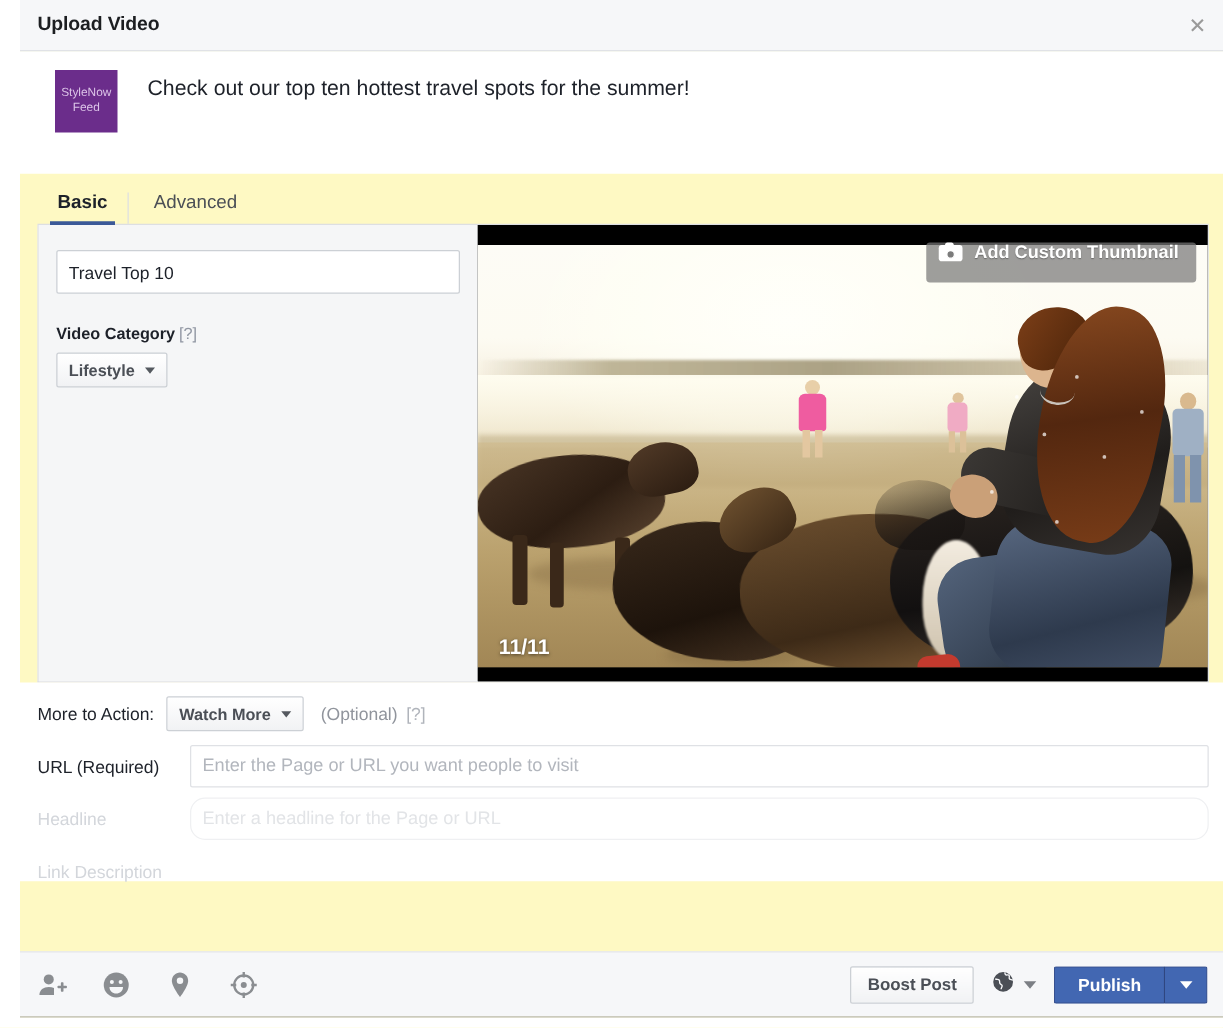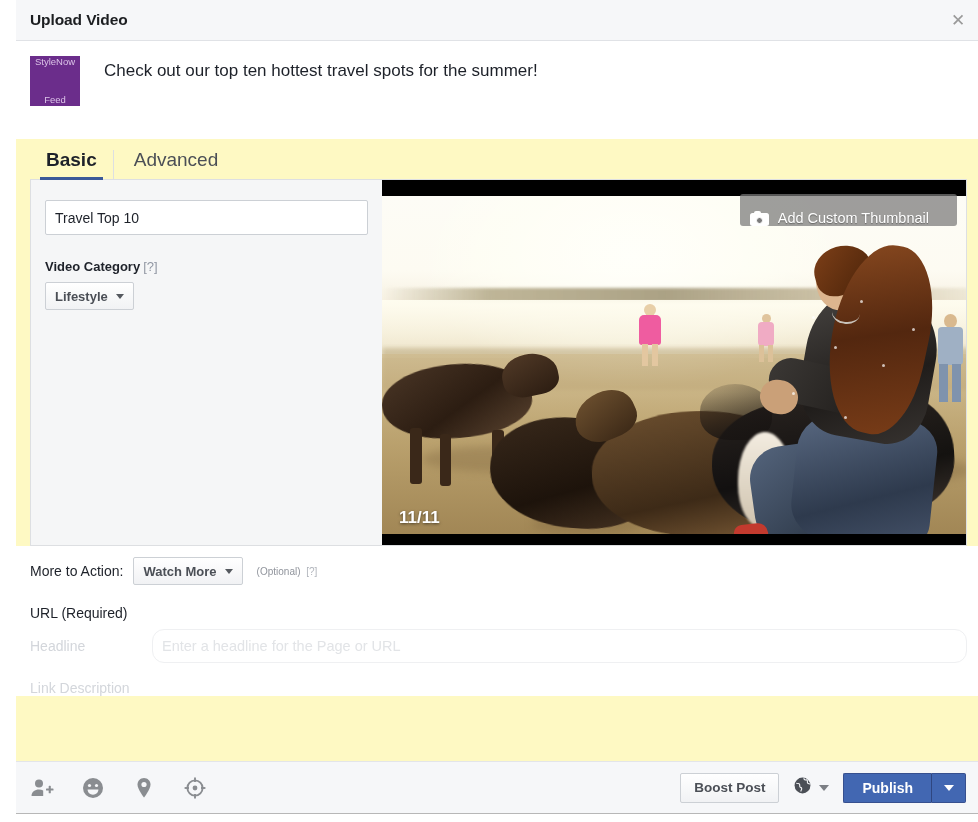--- a/index.html
+++ b/index.html
@@ -60,47 +60,48 @@
     height: 98px;
     background: #ffffff;
   }
   .avatar {
     width: 50px; height: 50px;
     background: #6b2d8b;
     flex: 0 0 50px;
     display: flex;
     flex-direction: column;
     align-items: center;
-    justify-content: space-between;
+    justify-content: center;
     color: #dcc4e8;
     font-size: 9.5px;
     line-height: 12px;
     text-align: center;
     font-family: "Liberation Sans", sans-serif;
+    margin-left: 14px;
   }
   .status-text {
     margin-left: 24px;
     margin-top: 4px;
     font-size: 17px;
     color: #1d2129;
     line-height: 22px;
   }
 
   
   .tabs-wrap {
     margin: 0 14px;
     border-bottom: 1px solid #dddfe2;
     display: flex;
     align-items: flex-end;
     height: 41px;
   }
   .tab {
     position: relative;
     padding: 0 16px 10px 16px;
-    font-size: 19px;
+    font-size: 15px;
     color: #4b4f56;
     cursor: pointer;
     line-height: 1;
   }
   .tab + .tab { border-left: 1px solid #dddfe2; padding-left: 20px; }
   .tab.active {
     font-weight: bold;
     color: #1d2129;
   }
   .tab.active:after {
@@ -377,29 +378,29 @@
     position: absolute; left: 0; width: 589px;
     background: #000;
   }
   .video-bar-top { top: 0; height: 16px; }
   .video-bar-bot { top: 354px; height: 20px; }
 
   .thumb-btn {
     position: absolute;
     right: 14px; top: 14px;
     display: inline-flex;
-    align-items: flex-end;
+    align-items: flex-start;
     gap: 9px;
     height: 32px;
-    padding: 0 28px 0 10px;
+    padding: 0 14px 0 10px;
     background: rgba(120,120,120,0.72);
     border-radius: 3px;
     color: #ffffff;
     font-size: 14.5px;
-    font-weight: normal;
+    font-weight: bold;
     cursor: pointer;
     text-shadow: 0 1px 1px rgba(0,0,0,0.35);
   }
   .cam-ico { width: 19px; height: 15px; position: relative; }
   .cam-ico .cam-body {
     position:absolute; left:0; top:2px; width:19px; height:13px;
     background:#fff; border-radius:2.5px;
   }
   .cam-ico .cam-bump {
     position:absolute; left:4.5px; top:0; width:7px; height:3.5px;
@@ -422,21 +423,21 @@
 
   
   .cta-section { padding: 0 14px; background: #fff; }
   .cta-row {
     display: flex;
     align-items: center;
     height: 50px;
     gap: 10px;
   }
   .cta-label { font-size: 14px; color: #1d2129; }
-  .optional { font-size: 10px; color: #90949c; margin-left: 4px; }
+  .optional { font-size: 14px; color: #90949c; margin-left: 4px; }
   .optional .hint { color: #b0b4bb; }
 
   .url-row {
     display: flex;
     align-items: flex-start;
     margin-bottom: 8px;
   }
   .url-lbl {
     width: 122px;
     flex: 0 0 122px;
@@ -671,20 +672,21 @@
         <span class="caret"></span>
       </span>
       <span class="optional">
         <span>(Optional)</span>
         <span class="hint">[?]</span>
       </span>
     </div>
 
     <div class="url-row">
       <div class="url-lbl">URL (Required)</div>
+      <input class="url-inp" type="text" placeholder="Enter the Page or URL you want people to visit" style="">
     </div>
 
     <div class="url-row">
       <div class="url-lbl disabled">Headline</div>
       <input class="url-inp disabled" type="text" disabled="" placeholder="Enter a headline for the Page or URL" style="">
     </div>
 
     <div class="url-row">
       <div class="url-lbl disabled">Link Description</div>
     </div>

